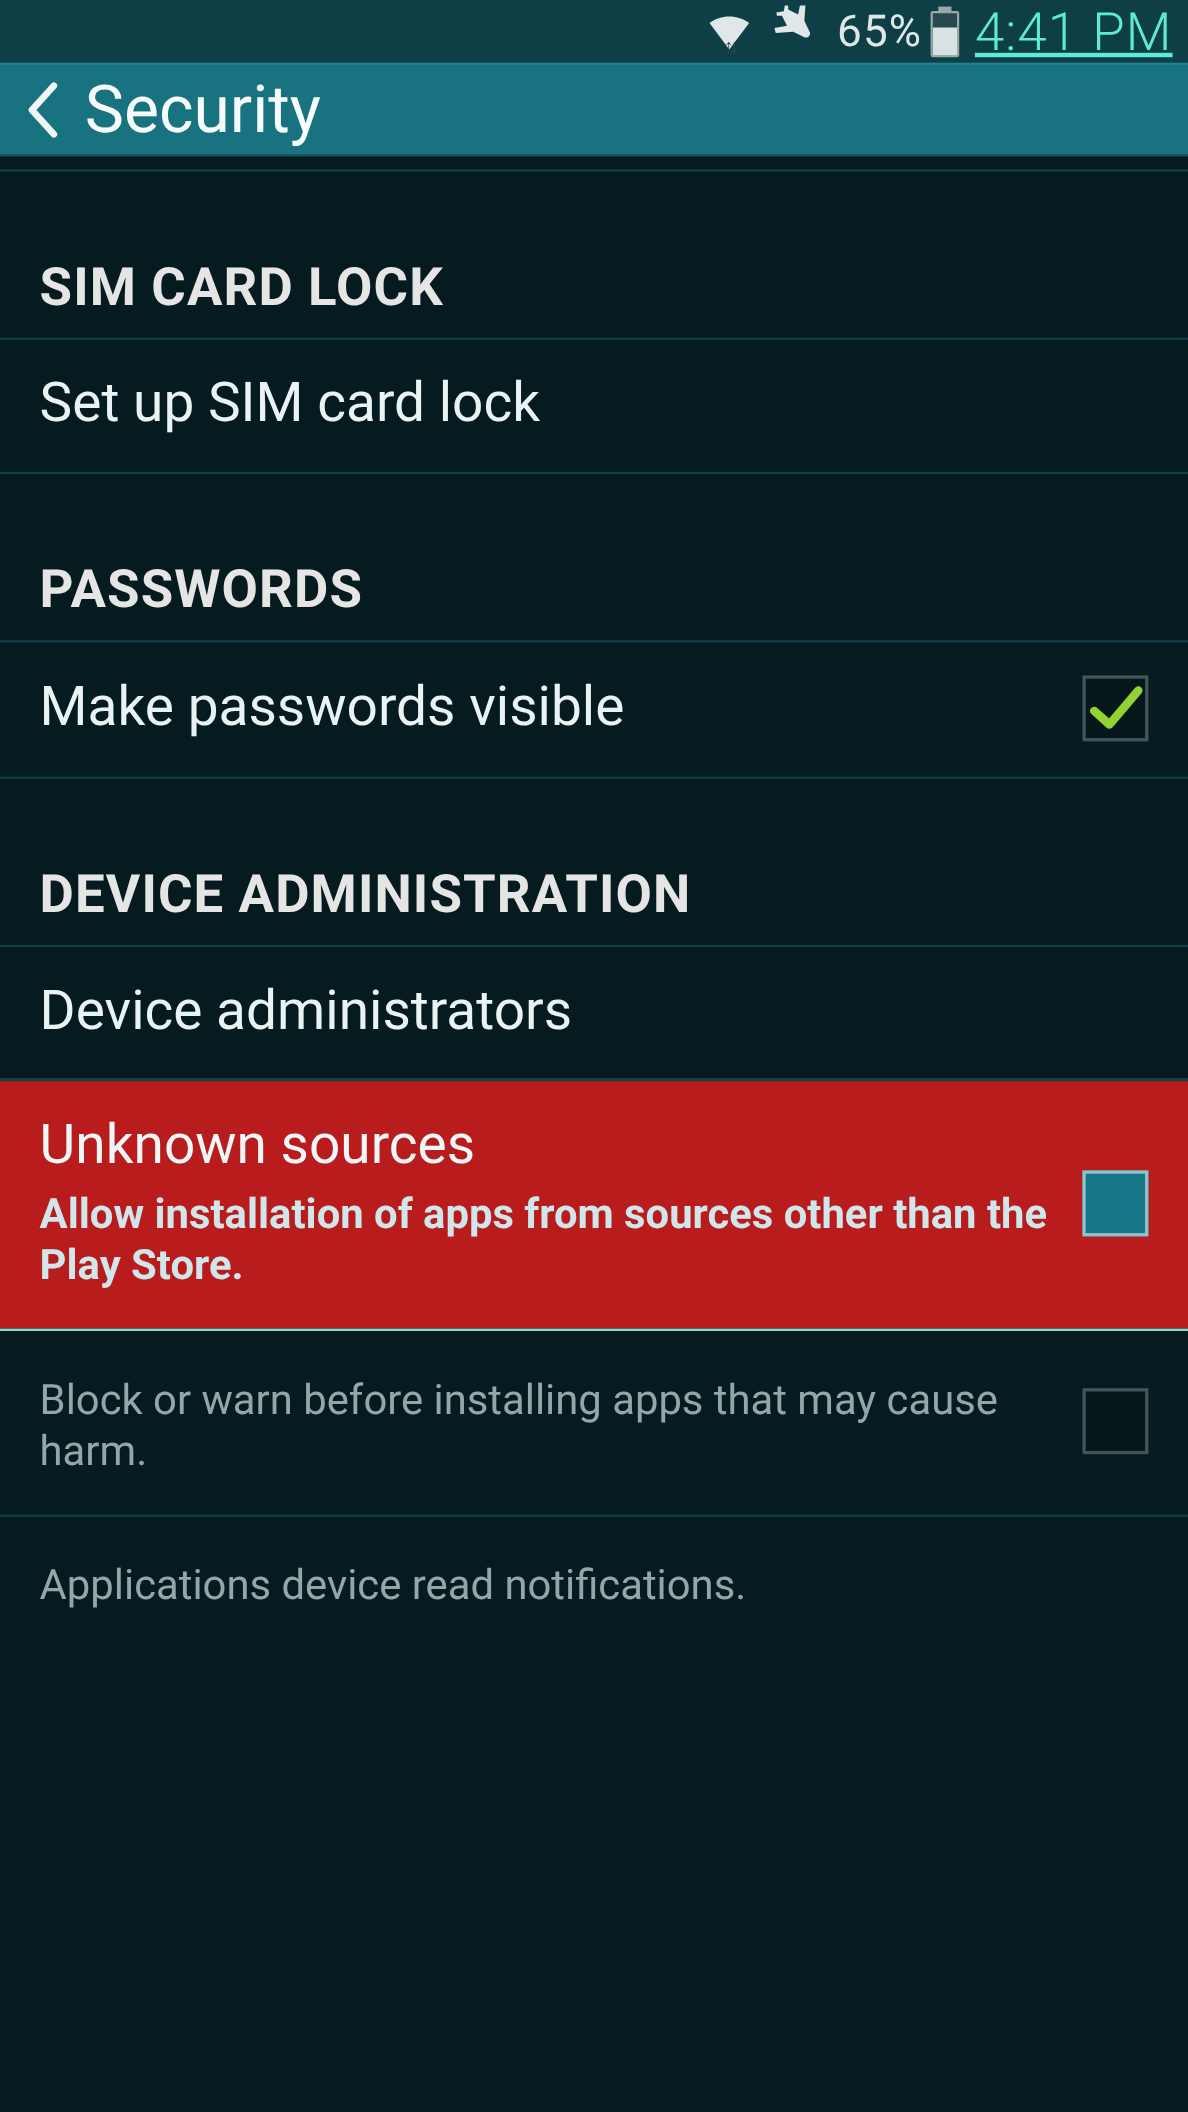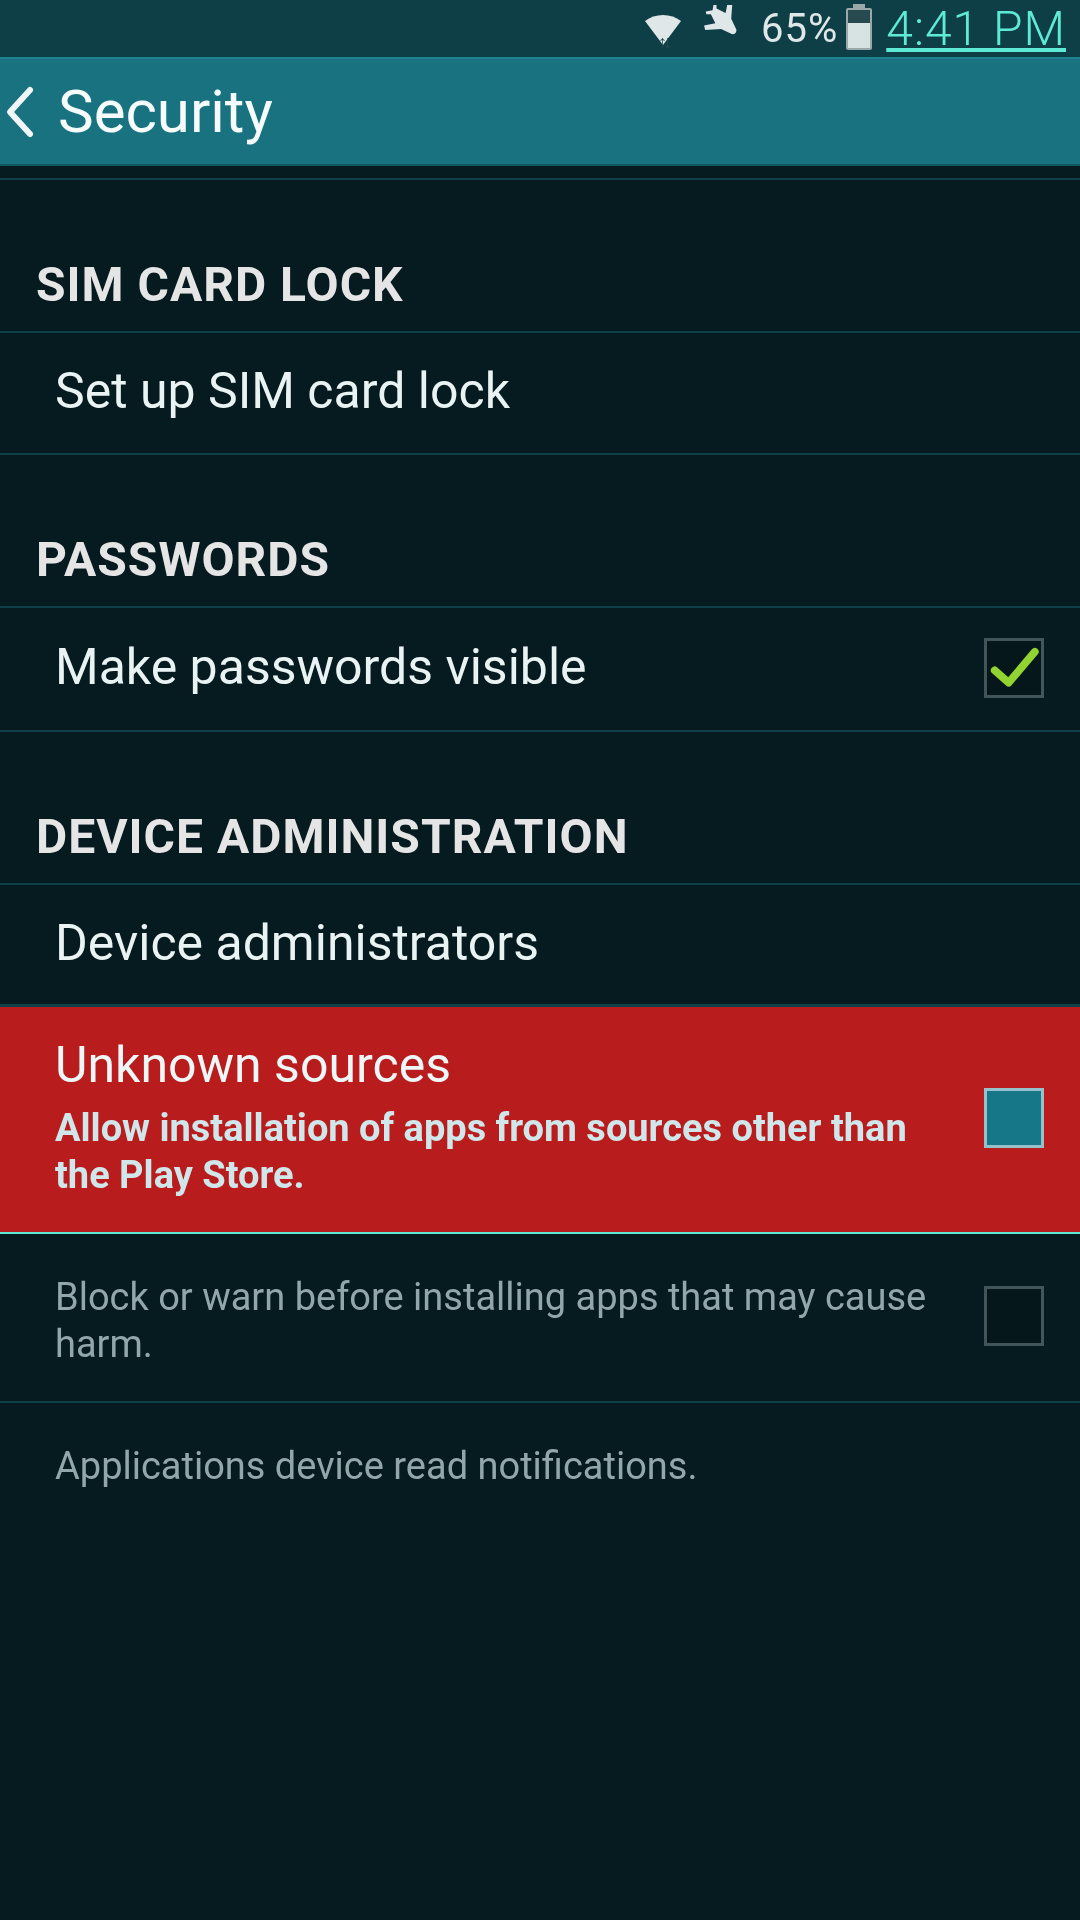--- a/index.html
+++ b/index.html
@@ -30,45 +30,45 @@
   }
   .wifi svg { width: 100%; height: 100%; display: block; }
   .wifi-arrows {
     position: absolute; bottom: -2px; left: 50%; transform: translateX(-50%);
     font-size: 18px; color: #274a50; letter-spacing: -4px;
   }
   
   .airplane { width: 48px; height: 48px; }
   .airplane svg { width: 100%; height: 100%; display: block; }
   
-  .battery-wrap { display: flex; align-items: center; gap: 8px; }
+  .battery-wrap { display: flex; align-items: flex-end; gap: 8px; }
   .battery {
     width: 26px; height: 42px; position: relative;
   }
   .battery .cap {
     position: absolute; top: -4px; left: 50%; transform: translateX(-50%);
     width: 12px; height: 4px; background: #9aa8aa;
   }
   .battery .body {
     width: 100%; height: 100%; border: 2px solid #9aa8aa; border-radius: 2px;
     position: relative; overflow: hidden; background: #274a50;
   }
   .battery .fill {
     position: absolute; bottom: 0; left: 0; right: 0;
     height: 65%; background: #d7e2e3;
   }
   
   .app-bar {
-    height: 109px;
+    height: 85px;
     background: #18727f;
     border-top: 2px solid #1f8290;
     border-bottom: 2px solid #0f5761;
     display: flex;
     align-items: center;
-    padding-left: 2px;
+    padding-left: 21px;
   }
   .back-chevron { width: 36px; height: 56px; margin-right: 20px; }
   .back-chevron svg { width: 100%; height: 100%; display: block; stroke: #f0f6f6; }
   .app-title { color: #f6fbfb; font-size: 60px; font-weight: 400; }
   
   .content {
     padding-top: 0;
     height: calc(1920px - 57px - 109px);
     overflow: hidden;
   }
@@ -81,21 +81,21 @@
     border-bottom: 2px solid #0f4049;
     text-transform: uppercase;
     font-weight: bold;
   }
   .row {
     padding: 30px 36px 32px 36px;
     border-bottom: 2px solid #0f4049;
     display: flex;
     align-items: center;
   }
-  .row .labels { flex: 1; padding-right: 30px; margin-left: 19px; }
+  .row .labels { flex: 1; padding-right: 30px; }
   .row .title { color: #e9f3f3; font-size: 50px; line-height: 1.15; }
   .row .subtitle { color: #93a7aa; font-size: 38px; margin-top: 10px; line-height: 1.25; }
   .row.highlight {
     background: #b91c1c;
     border-top: 1px solid #0f4049;
     border-bottom: 2px solid #5eead4;
   }
   .row.highlight .title { color: #edf7f8; }
   .row.highlight .subtitle { color: #cfe7ea; font-weight: bold; }
   

